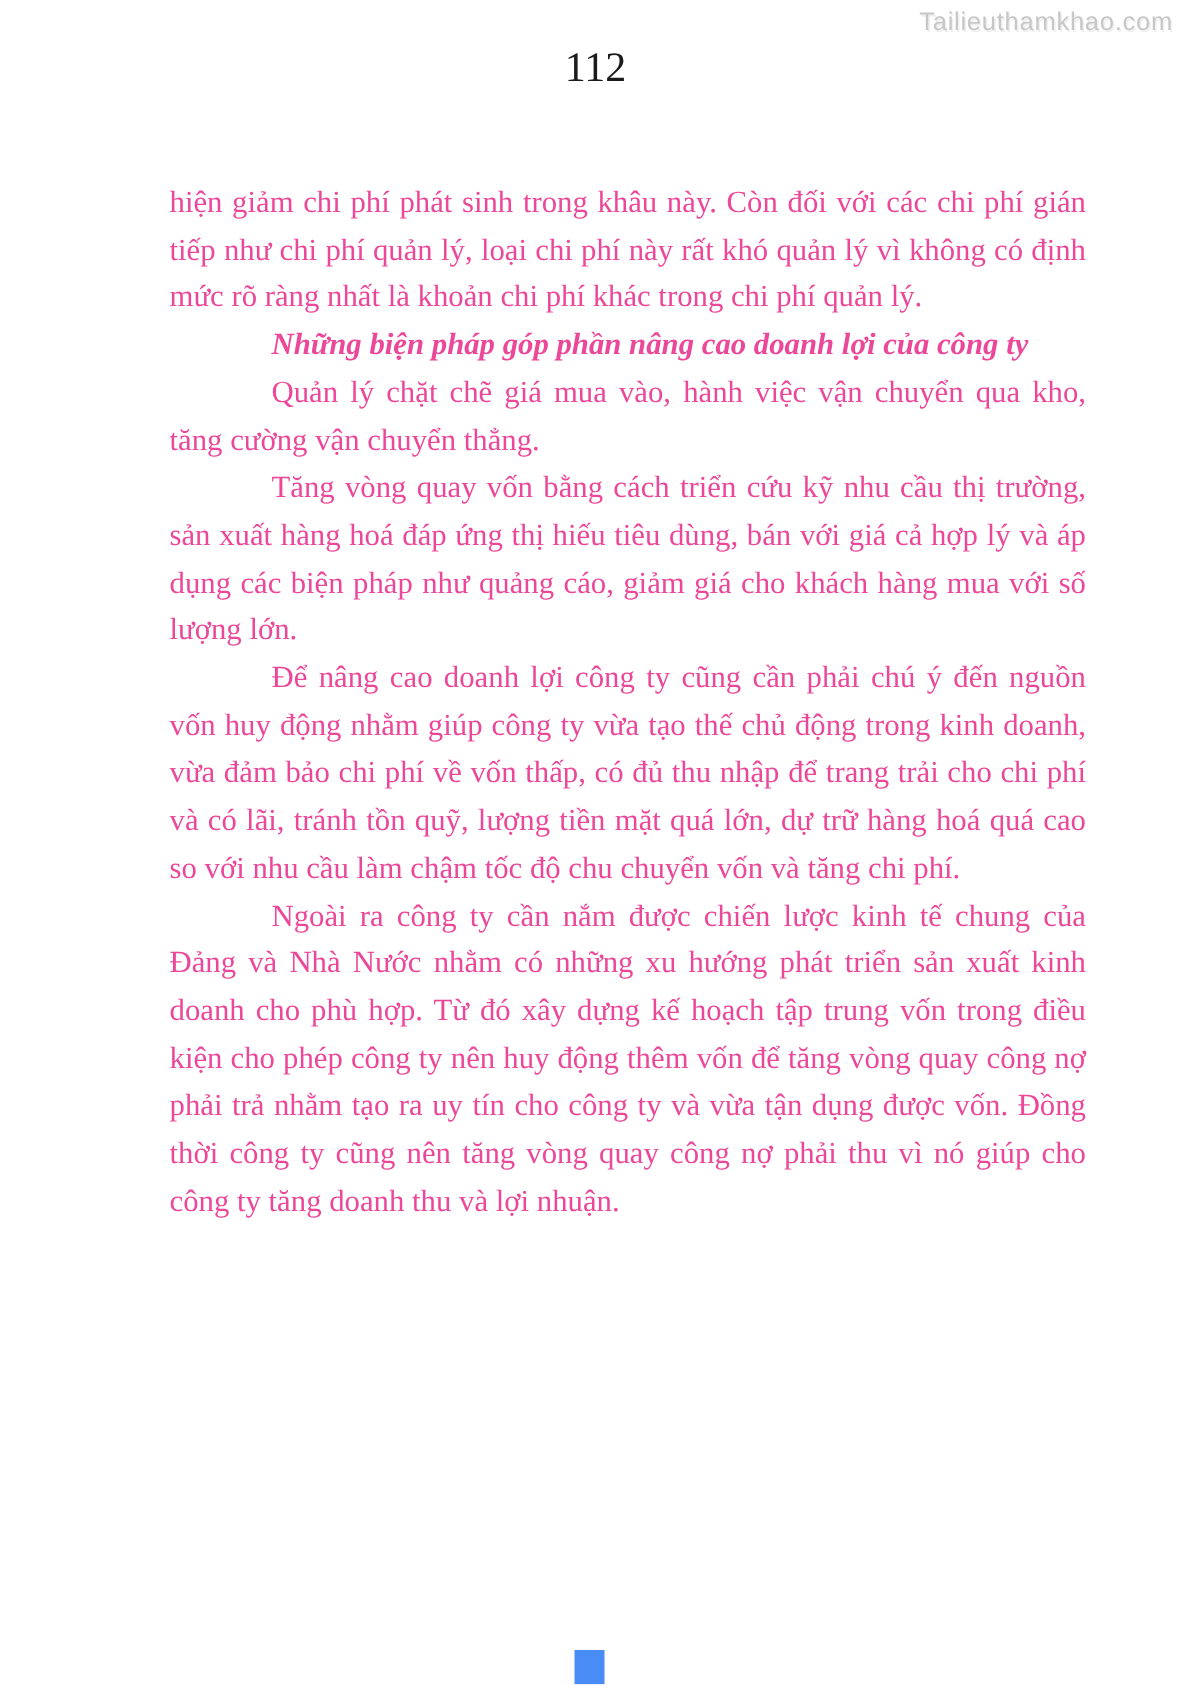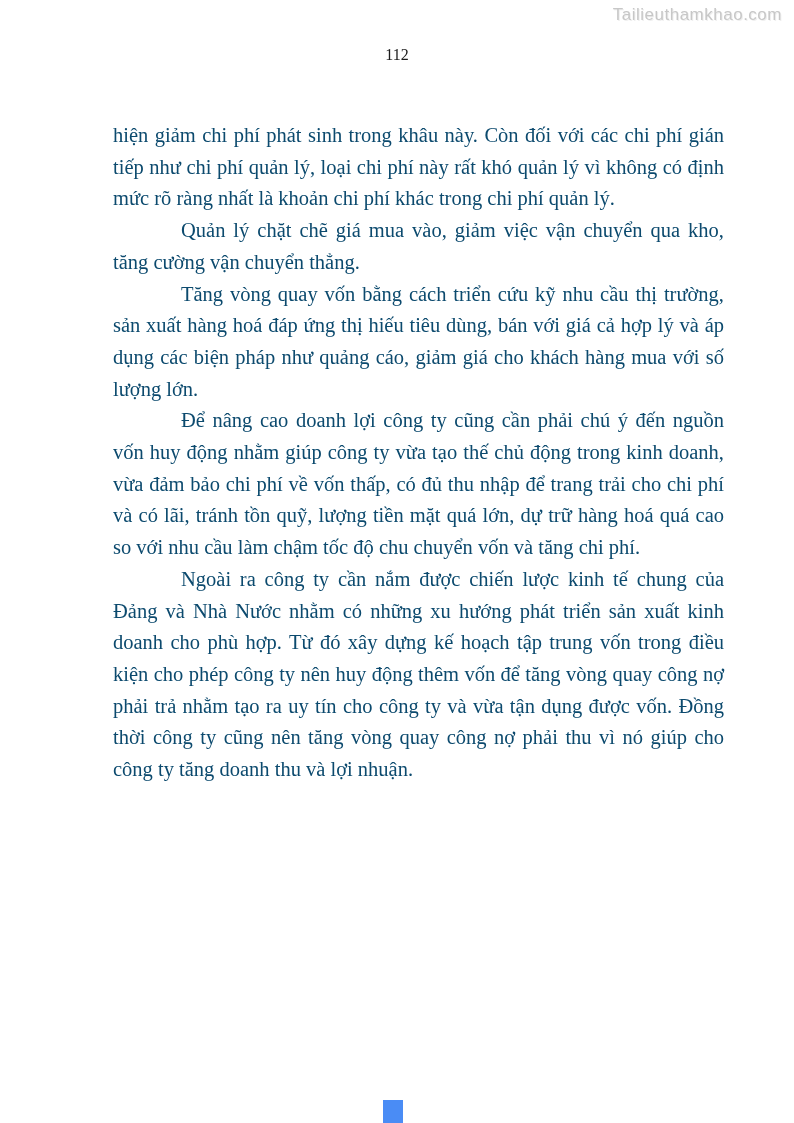--- a/index.html
+++ b/index.html
@@ -20,41 +20,41 @@
     top: 5px;
     right: 12px;
     font-family: "Liberation Sans", sans-serif;
     font-size: 17px;
     color: #c7c7c7;
     text-shadow: 1px 1px 0 #efefef;
     letter-spacing: 0.5px;
   }
   .page-number {
     position: absolute;
-    top: 46px;
+    top: 30px;
     left: 0;
     width: 100%;
     text-align: center;
-    font-size: 16px;
+    font-size: 28px;
     color: #1b1b1b;
   }
   .body-text {
     position: absolute;
     top: 120px;
     left: 113px;
     width: 611px;
     color: #1b1b1b;
   }
   .para {
     margin: 0;
     font-size: 20.5px;
     line-height: 31.7px;
     text-align: justify;
     text-indent: 68px;
-    color: #0c4a6e;
+    color: #ec4899;
   }
   .para.no-indent {
     text-indent: 0;
   }
   .para.heading {
     font-weight: bold;
     font-style: italic;
     text-align: left;
   }
   .footer-blue-marker {
@@ -69,20 +69,21 @@
 </head>
 <body>
 
 <div class="doc-page">
   <div class="watermark">Tailieuthamkhao.com</div>
 
   <div class="page-number">112</div>
 
   <div class="body-text">
       <p class="para no-indent">hiện giảm chi phí phát sinh trong khâu này. Còn đối với các chi phí gián tiếp như chi phí quản lý, loại chi phí này rất khó quản lý vì không có định mức rõ ràng nhất là khoản chi phí khác trong chi phí quản lý.</p>
-      <p class="para ">Quản lý chặt chẽ giá mua vào, giảm việc vận chuyển qua kho, tăng cường vận chuyển thẳng.</p>
+      <p class="para heading">Những biện pháp góp phần nâng cao doanh lợi của công ty</p>
+      <p class="para ">Quản lý chặt chẽ giá mua vào, hành việc vận chuyển qua kho, tăng cường vận chuyển thẳng.</p>
       <p class="para ">Tăng vòng quay vốn bằng cách triển cứu kỹ nhu cầu thị trường, sản xuất hàng hoá đáp ứng thị hiếu tiêu dùng, bán với giá cả hợp lý và áp dụng các biện pháp như quảng cáo, giảm giá cho khách hàng mua với số lượng lớn.</p>
       <p class="para ">Để nâng cao doanh lợi công ty cũng cần phải chú ý đến nguồn vốn huy động nhằm giúp công ty vừa tạo thế chủ động trong kinh doanh, vừa đảm bảo chi phí về vốn thấp, có đủ thu nhập để trang trải cho chi phí và có lãi, tránh tồn quỹ, lượng tiền mặt quá lớn, dự trữ hàng hoá quá cao so với nhu cầu làm chậm tốc độ chu chuyển vốn và tăng chi phí.</p>
       <p class="para ">Ngoài ra công ty cần nắm được chiến lược kinh tế chung của Đảng và Nhà Nước nhằm có những xu hướng phát triển sản xuất kinh doanh cho phù hợp. Từ đó xây dựng kế hoạch tập trung vốn trong điều kiện cho phép công ty nên huy động thêm vốn để tăng vòng quay công nợ phải trả nhằm tạo ra uy tín cho công ty và vừa tận dụng được vốn. Đồng thời công ty cũng nên tăng vòng quay công nợ phải thu vì nó giúp cho công ty tăng doanh thu và lợi nhuận.</p>
     </div>
 
   <div class="footer-blue-marker"></div>
 </div>
 
 </body></html>

